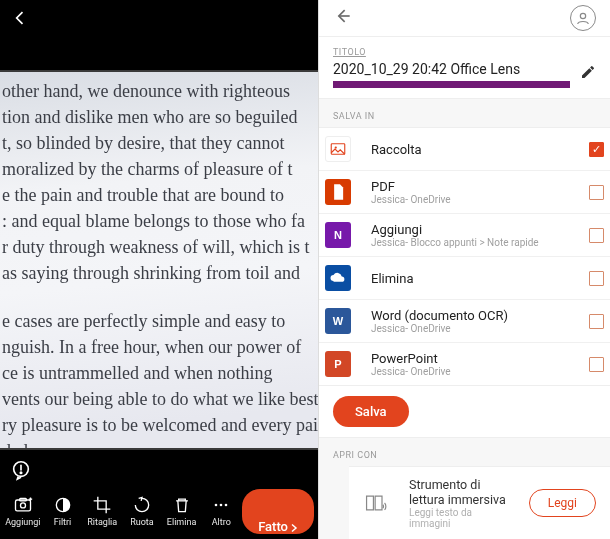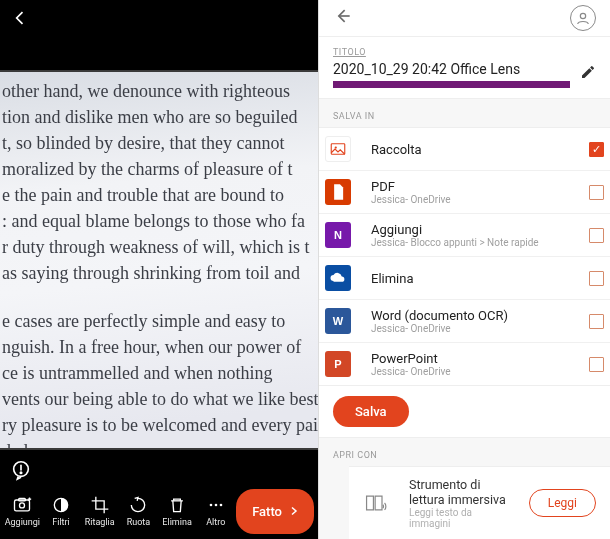--- a/index.html
+++ b/index.html
@@ -73,22 +73,21 @@
     cursor: pointer;
   }
   .tool svg { width: 20px; height: 20px; }
   .done-btn {
     background: #e2441e;
     color: #fff;
     border-radius: 18px;
     height: 45px;
     padding: 0 14px 0 16px;
     display: flex;
-    align-items: center;
-    gap: 6px;
+    align-items: flex-end;
     font-size: 13px;
     font-weight: 500;
     cursor: pointer;
   }
   .done-btn svg { width: 12px; height: 12px; }
 
   
   .right {
     flex: 1;
     height: 539px;

